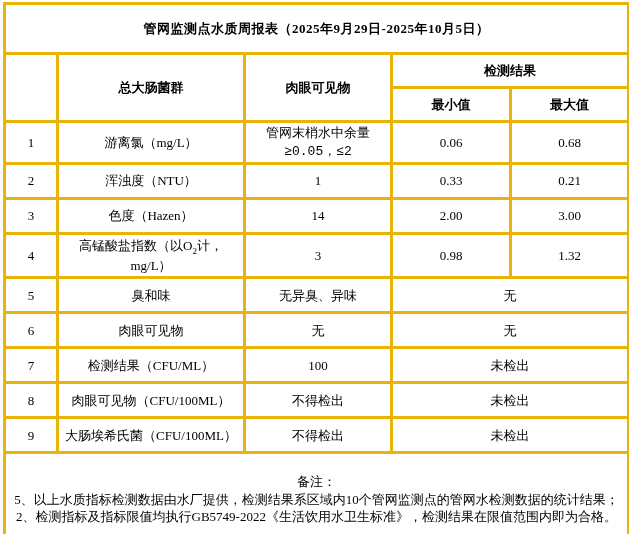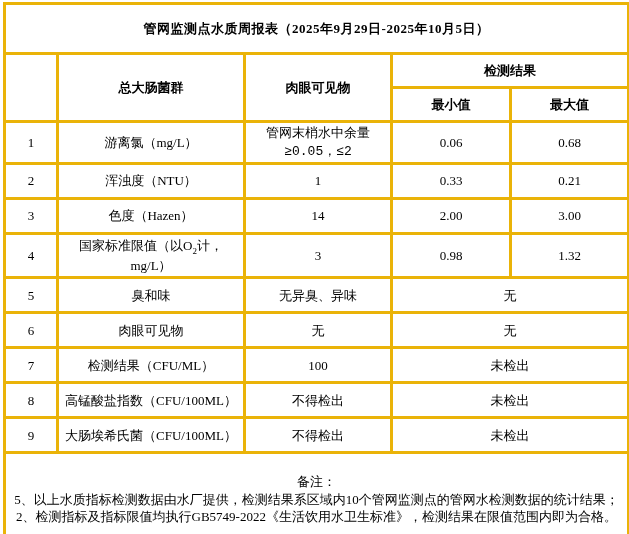--- a/index.html
+++ b/index.html
@@ -100,21 +100,21 @@
     <tr class="data-row">
       <td>3</td>
       <td>色度（Hazen）</td>
       <td>14</td>
       <td>2.00</td>
       <td>3.00</td>
     </tr>
 
     <tr class="data-row">
       <td>4</td>
-      <td><span>国家标准限值（以O</span><span class="sub">2</span><span>计，mg/L）</span></td>
+      <td><span>高锰酸盐指数（以O</span><span class="sub">2</span><span>计，mg/L）</span></td>
       <td>3</td>
       <td>0.98</td>
       <td>1.32</td>
     </tr>
 
     <tr class="data-row">
       <td>5</td>
       <td>臭和味</td>
       <td>无异臭、异味</td>
       <td colspan="2">无</td>
@@ -129,21 +129,21 @@
 
     <tr class="data-row">
       <td>7</td>
       <td>检测结果（CFU/ML）</td>
       <td>100</td>
       <td colspan="2">未检出</td>
     </tr>
 
     <tr class="data-row">
       <td>8</td>
-      <td>高锰酸盐指数（CFU/100ML）</td>
+      <td>肉眼可见物（CFU/100ML）</td>
       <td>不得检出</td>
       <td colspan="2">未检出</td>
     </tr>
 
     <tr class="data-row">
       <td>9</td>
       <td>大肠埃希氏菌（CFU/100ML）</td>
       <td>不得检出</td>
       <td colspan="2">未检出</td>
     </tr>

